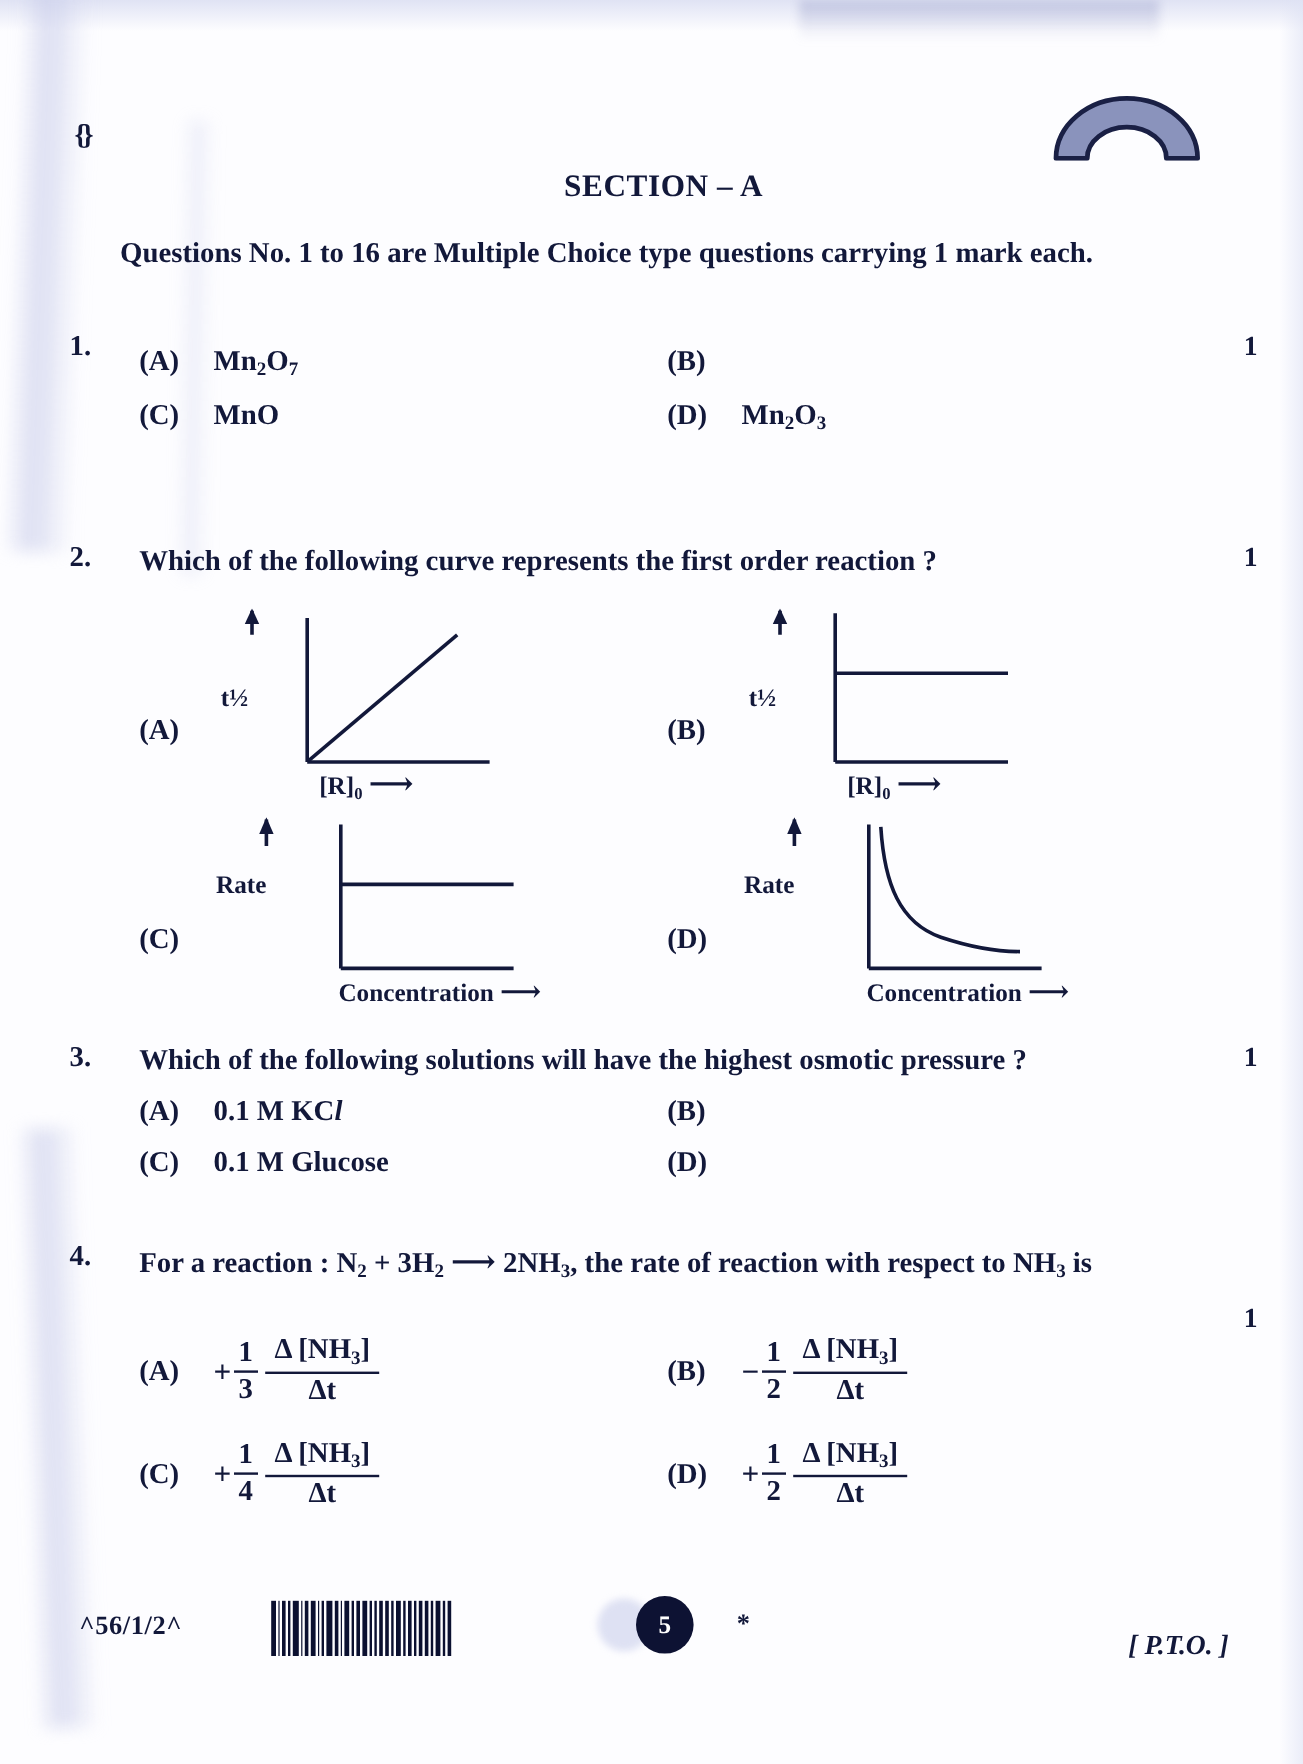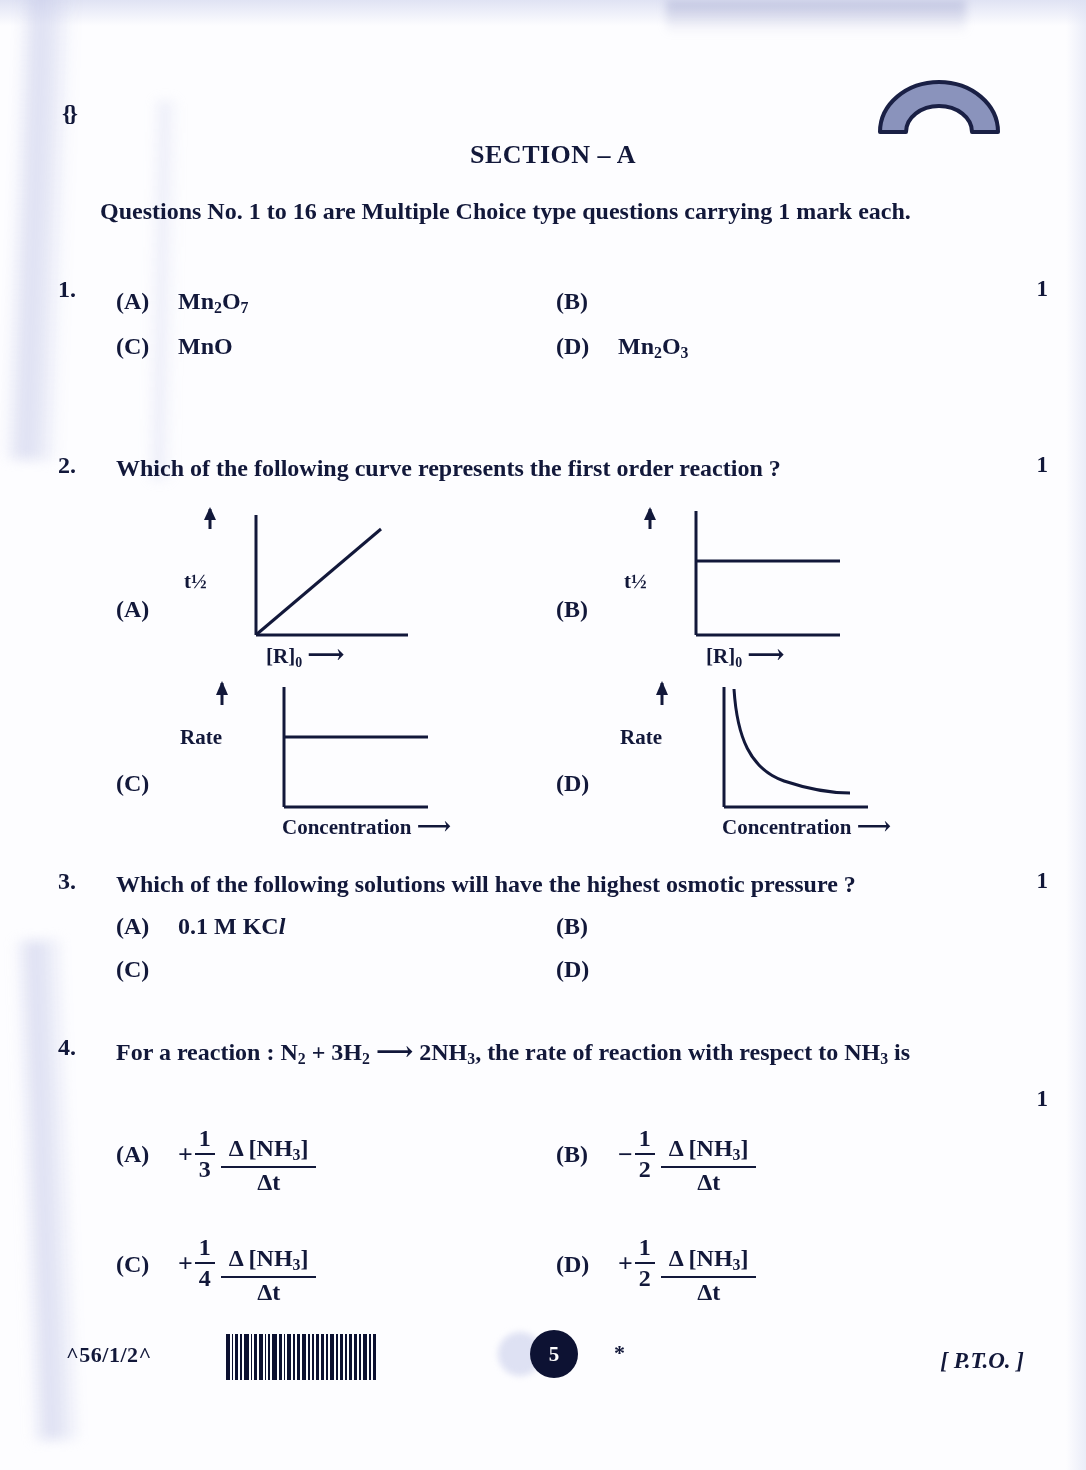--- a/index.html
+++ b/index.html
@@ -194,21 +194,21 @@
     line-height: 1.05;
   }
   .frac .num { padding: 0 4px; }
   .frac .den { padding: 0 4px; }
   .frac .bar {
     width: 100%;
     height: 2px;
     background: #12183a;
     margin: 2px 0;
   }
-  .frac.wide { margin-left: 6px; margin-top: 24px; }
+  .frac.wide { margin-left: 6px; }
   .frac.wide .num, .frac.wide .den { padding: 0 8px; }
 
   
   .footer {
     position: absolute;
     left: 58px;
     right: 58px;
     top: 1330px;
     height: 60px;
   }
@@ -262,21 +262,21 @@
   .asterisk {
     position: absolute;
     left: 556px;
     top: 10px;
     font-size: 22px;
     font-weight: bold;
   }
   .pto {
     position: absolute;
     right: 4px;
-    top: 18px;
+    top: 28px;
     font-size: 23px;
     font-style: italic;
     font-weight: bold;
   }
 </style>
 </head>
 <body>
 
 <div class="page">
 
@@ -411,20 +411,21 @@
           <span class="opt-label">(A)</span>
           <span class="opt-body">0.1 M KC<span class="ital">l</span></span>
         </div>
         <div class="opt">
           <span class="opt-label">(B)</span>
         </div>
       </div>
       <div class="opt-row">
         <div class="opt">
           <span class="opt-label">(C)</span>
+          <span class="opt-body">0.1 M Glucose</span>
         </div>
         <div class="opt">
           <span class="opt-label">(D)</span>
         </div>
       </div>
     </div>
   </div>
 
   <div class="q" style="top: 1034px;">
     <div class="q-num">4.</div>

